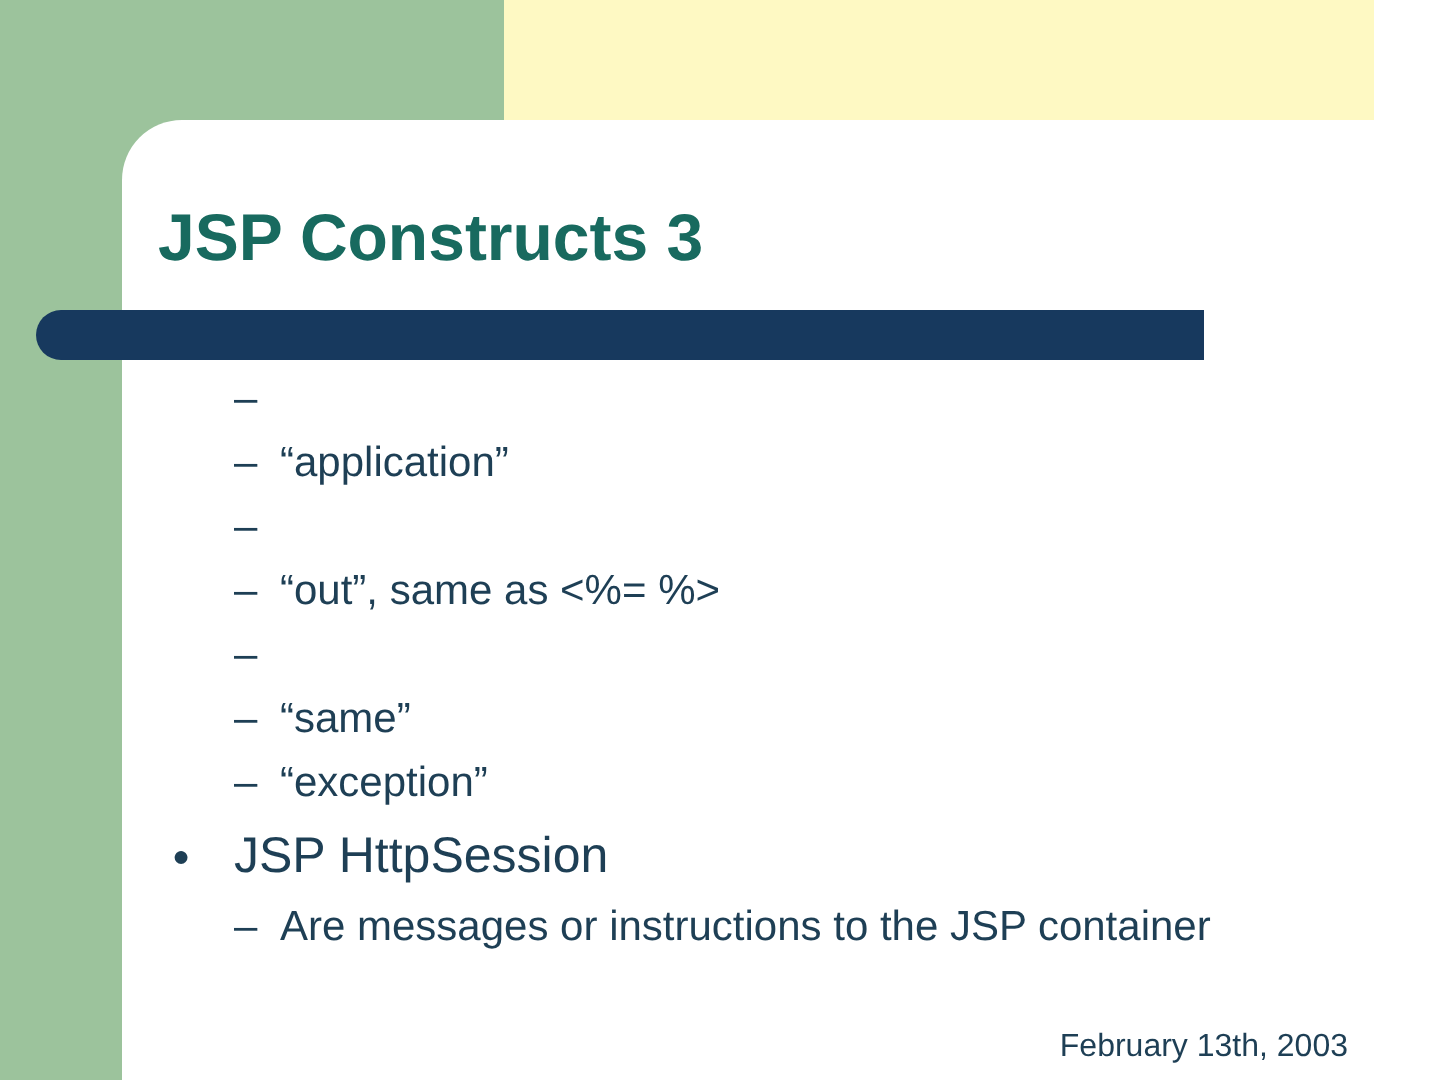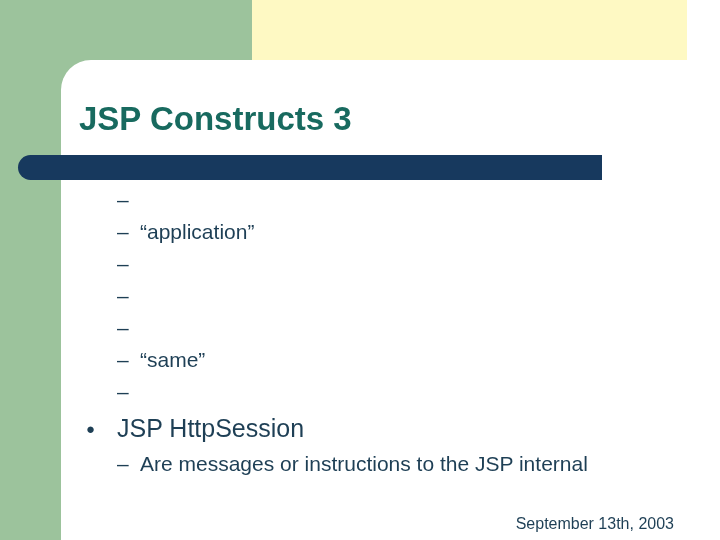--- a/index.html
+++ b/index.html
@@ -109,42 +109,44 @@
       <span class="marker">–</span>
       <span class="item-text">“application”</span>
     </div>
 
     <div class="row l2">
       <span class="marker">–</span>
     </div>
 
     <div class="row l2">
       <span class="marker">–</span>
+      <span class="item-text">“out”, same as &lt;%= %&gt;</span>
     </div>
 
     <div class="row l2">
       <span class="marker">–</span>
     </div>
 
     <div class="row l2">
       <span class="marker">–</span>
       <span class="item-text">“same”</span>
     </div>
 
     <div class="row l2">
       <span class="marker">–</span>
+      <span class="item-text">“exception”</span>
     </div>
 
     <div class="row l1">
       <span class="marker">●</span>
       <span class="item-text">JSP HttpSession</span>
     </div>
 
     <div class="row l2">
       <span class="marker">–</span>
-      <span class="item-text">Are messages or instructions to the JSP internal</span>
+      <span class="item-text">Are messages or instructions to the JSP container</span>
     </div>
 
   </div>
 
-  <div class="slide-date">September 13th, 2003</div>
+  <div class="slide-date">February 13th, 2003</div>
 
 </div>
 
 </body></html>

